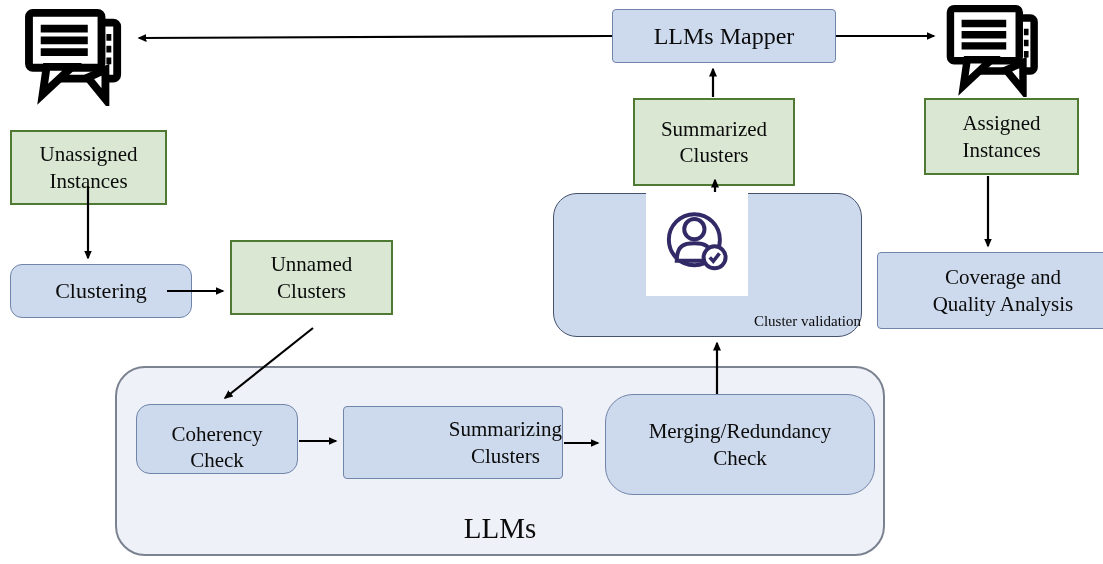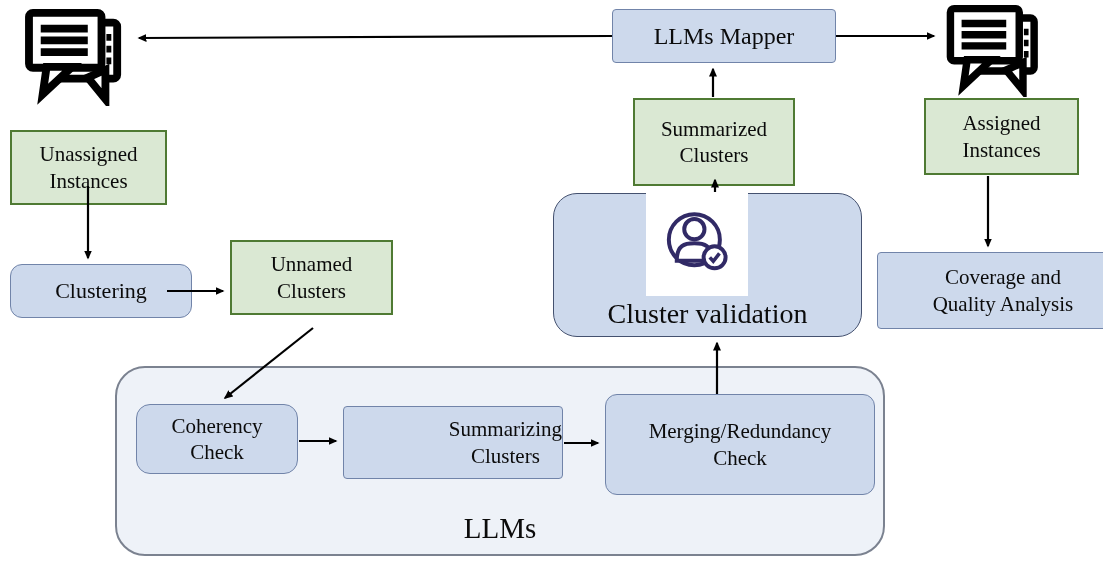--- a/index.html
+++ b/index.html
@@ -14,22 +14,22 @@
     font-family:"Liberation Serif","DejaVu Serif",serif; color:var(--text-color);
     overflow:hidden;
   }
   .node{
     position:absolute; display:flex; align-items:center; justify-content:center;
     text-align:center; box-sizing:border-box; line-height:1.25; font-size:21px;
   }
   .label{white-space:pre-line;}
   .blue{background:var(--blue-fill); border:1.5px solid var(--blue-border);}
   .green{background:var(--green-fill); border:2px solid var(--green-border);}
-  .r12{border-radius:12px;} .r14{border-radius:14px;} .r16{border-radius:4px;}
-  .r20{border-radius:12px;} .r24{border-radius:24px;}
+  .r12{border-radius:12px;} .r14{border-radius:14px;align-items:flex-end;} .r16{border-radius:4px;}
+  .r20{border-radius:28px;} .r24{border-radius:24px;}
 
   #n-chat-left{left:22px; top:8px; width:110px; height:98px;}
   #n-unassigned{left:10px; top:110px; width:157px; height:75px;margin-top:20px;}
   #n-clustering{left:10px; top:264px; width:182px; height:54px; font-size:22px;}
   #n-unnamed{left:230px; top:240px; width:163px; height:75px;}
 
   #n-llms-container{
     position:absolute; left:115px; top:366px; width:770px; height:190px;
     background:var(--container-fill); border:2px solid var(--container-border);
     border-radius:30px; box-sizing:border-box;
@@ -39,21 +39,21 @@
   #n-merging{left:605px; top:394px; width:270px; height:101px;}
   #n-llms-label{left:425px; top:509px; width:150px; height:38px; font-size:29px;}
 
   #n-validation{left:553px; top:193px; width:309px; height:144px;
     background:var(--blue-fill); border:1.6px solid var(--validation-border);}
   #n-validation .icon-plate{
     position:absolute; left:92px; top:-1px; width:102px; height:103px;
     background:#ffffff; display:flex; align-items:center; justify-content:center;
   }
   #n-validation .vlabel{
-    position:absolute; bottom:5px; left:0; width:100%; text-align:center; font-size:28px;
+    position:absolute; bottom:5px; left:0; width:100%; text-align:right; font-size:15px;
   }
 
   #n-summarized{left:633px; top:98px; width:162px; height:88px;}
   #n-mapper{left:612px; top:9px; width:224px; height:54px; font-size:24px;}
   #n-chat-right{left:941px; top:4px; width:110px; height:93px;}
   #n-assigned{left:908px; top:98px; width:155px; height:77px;margin-left:16px;}
   #n-coverage{left:877px; top:252px; width:252px; height:77px;}
 
   #arrow-layer{position:absolute; left:0; top:0; width:1103px; height:564px;
     pointer-events:none; z-index:5;}

